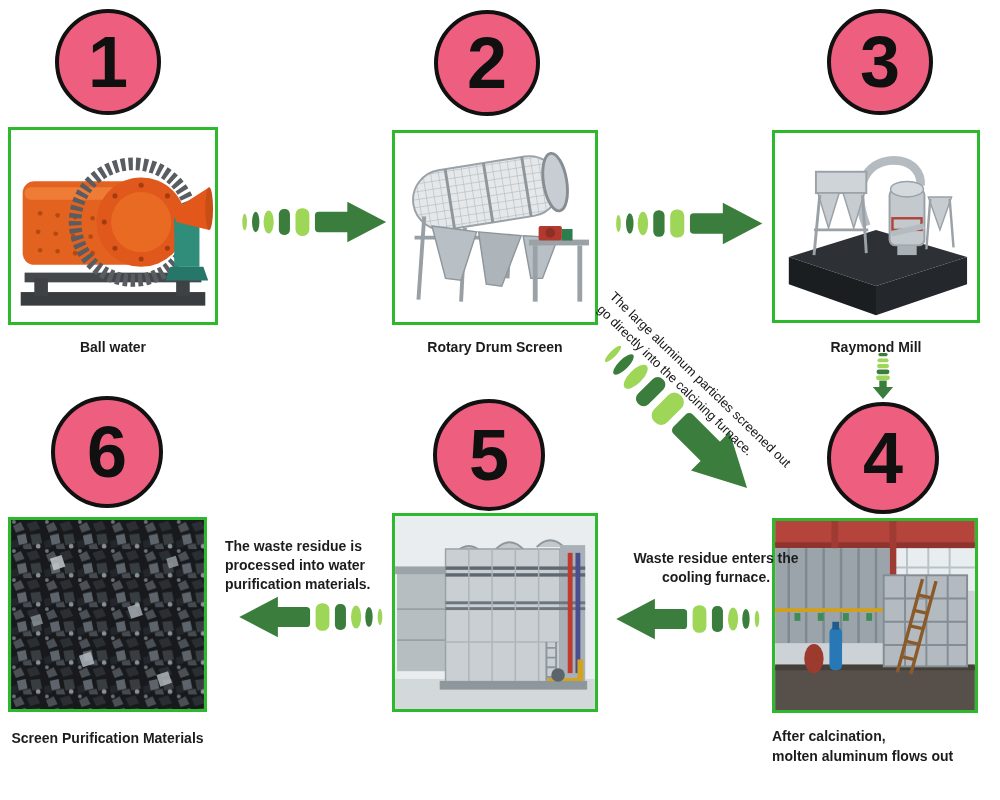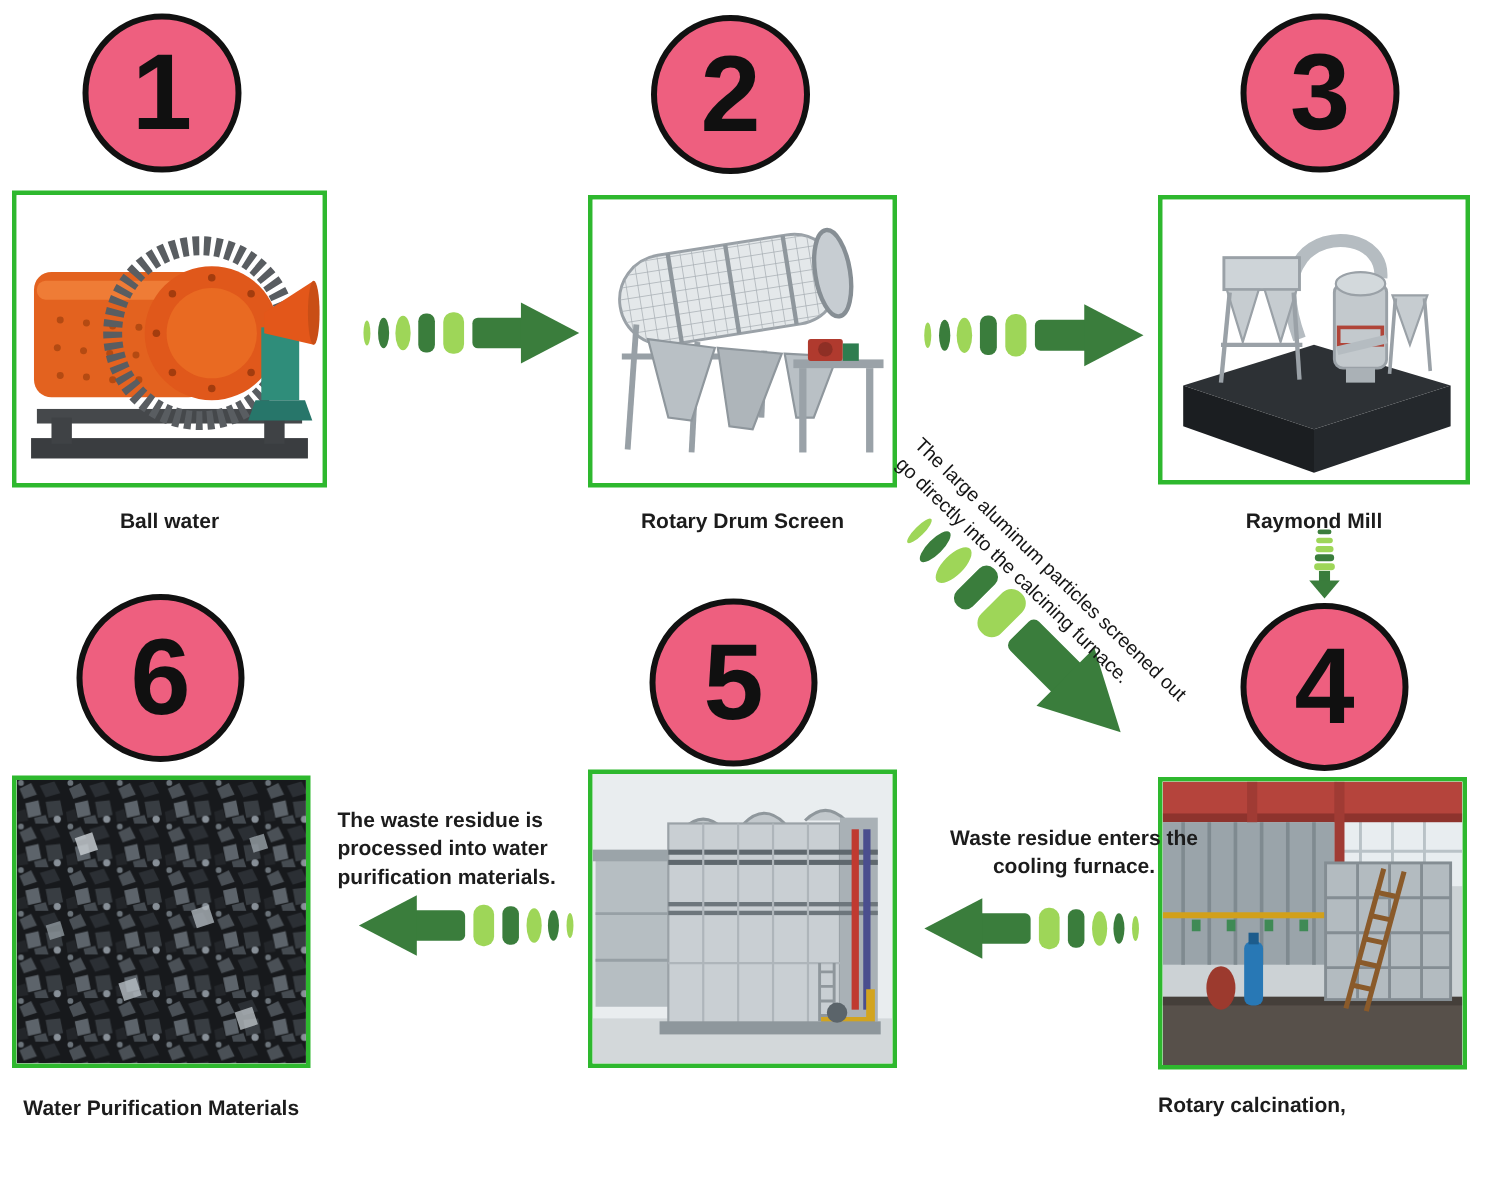--- a/index.html
+++ b/index.html
@@ -275,23 +275,24 @@
       <polygon points="160,40 170,37 173,47 163,50" fill="#9aa2a9" opacity="0.8"></polygon>
       <polygon points="20,100 30,97 33,107 23,110" fill="#8f979e" opacity="0.8"></polygon>
       <polygon points="150,160 162,156 166,168 154,172" fill="#c3c9ce" opacity="0.75"></polygon>
     </svg>
   </div>
 
   <div class="abs step-label" style="left:8px;top:337px;width:210px;">Ball water</div>
   <div class="abs step-label" style="left:772px;top:337px;width:208px;">Raymond Mill</div>
   <div class="abs step-label" style="left:392px;top:337px;width:206px;">Rotary Drum Screen</div>
   <div class="abs step-label left" style="left:772px;top:726px;width:215px;">
-    <div>Rotary calcination,</div>
-  </div>
-  <div class="abs step-label" style="left:0px;top:728px;width:215px;">Water Purification Materials</div>
+    <div>After calcination,</div>
+    <div>molten aluminum flows out</div>
+  </div>
+  <div class="abs step-label" style="left:0px;top:728px;width:215px;">Screen Purification Materials</div>
 
   <div class="abs" style="left:240px;top:198px;width:148px;height:48px;">
     <svg viewBox="0 0 160 50" width="148" height="48">
         <use href="#seg-arrow"></use>
       </svg>
   </div>
   <div class="abs" style="left:613px;top:200px;width:152px;height:47px;">
     <svg viewBox="0 0 160 50" width="152" height="47">
         <use href="#seg-arrow"></use>
       </svg>

